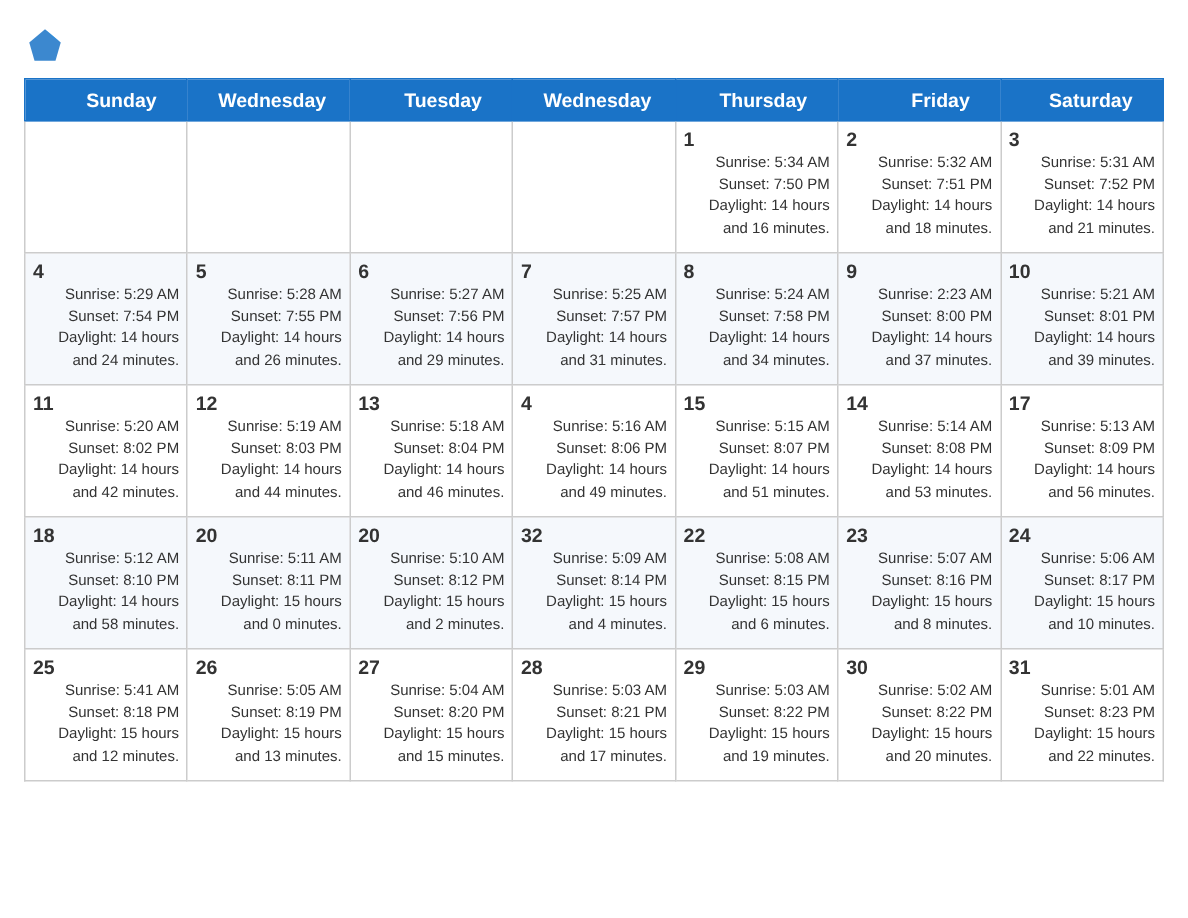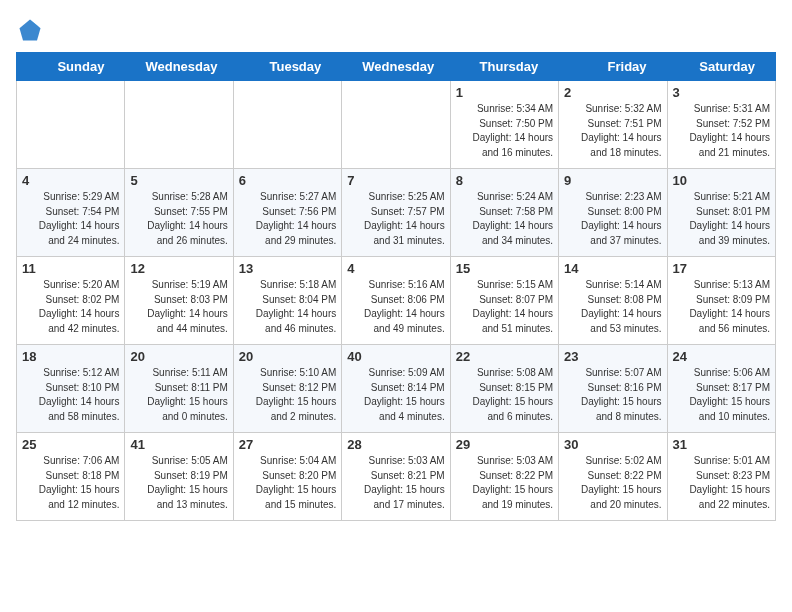--- a/index.html
+++ b/index.html
@@ -274,21 +274,21 @@
 and 0 minutes.</div>
         </td>
         <td>
           <span class="day-num">20</span>
           <div class="cell-content">Sunrise: 5:10 AM
 Sunset: 8:12 PM
 Daylight: 15 hours
 and 2 minutes.</div>
         </td>
         <td>
-          <span class="day-num">40</span>
+          <span class="day-num">32</span>
           <div class="cell-content">Sunrise: 5:09 AM
 Sunset: 8:14 PM
 Daylight: 15 hours
 and 4 minutes.</div>
         </td>
         <td>
           <span class="day-num">22</span>
           <div class="cell-content">Sunrise: 5:08 AM
 Sunset: 8:15 PM
 Daylight: 15 hours
@@ -305,27 +305,27 @@
           <span class="day-num">24</span>
           <div class="cell-content">Sunrise: 5:06 AM
 Sunset: 8:17 PM
 Daylight: 15 hours
 and 10 minutes.</div>
         </td>
       </tr>
       <tr>
         <td>
           <span class="day-num">25</span>
-          <div class="cell-content">Sunrise: 7:06 AM
+          <div class="cell-content">Sunrise: 5:41 AM
 Sunset: 8:18 PM
 Daylight: 15 hours
 and 12 minutes.</div>
         </td>
         <td>
-          <span class="day-num">41</span>
+          <span class="day-num">26</span>
           <div class="cell-content">Sunrise: 5:05 AM
 Sunset: 8:19 PM
 Daylight: 15 hours
 and 13 minutes.</div>
         </td>
         <td>
           <span class="day-num">27</span>
           <div class="cell-content">Sunrise: 5:04 AM
 Sunset: 8:20 PM
 Daylight: 15 hours

